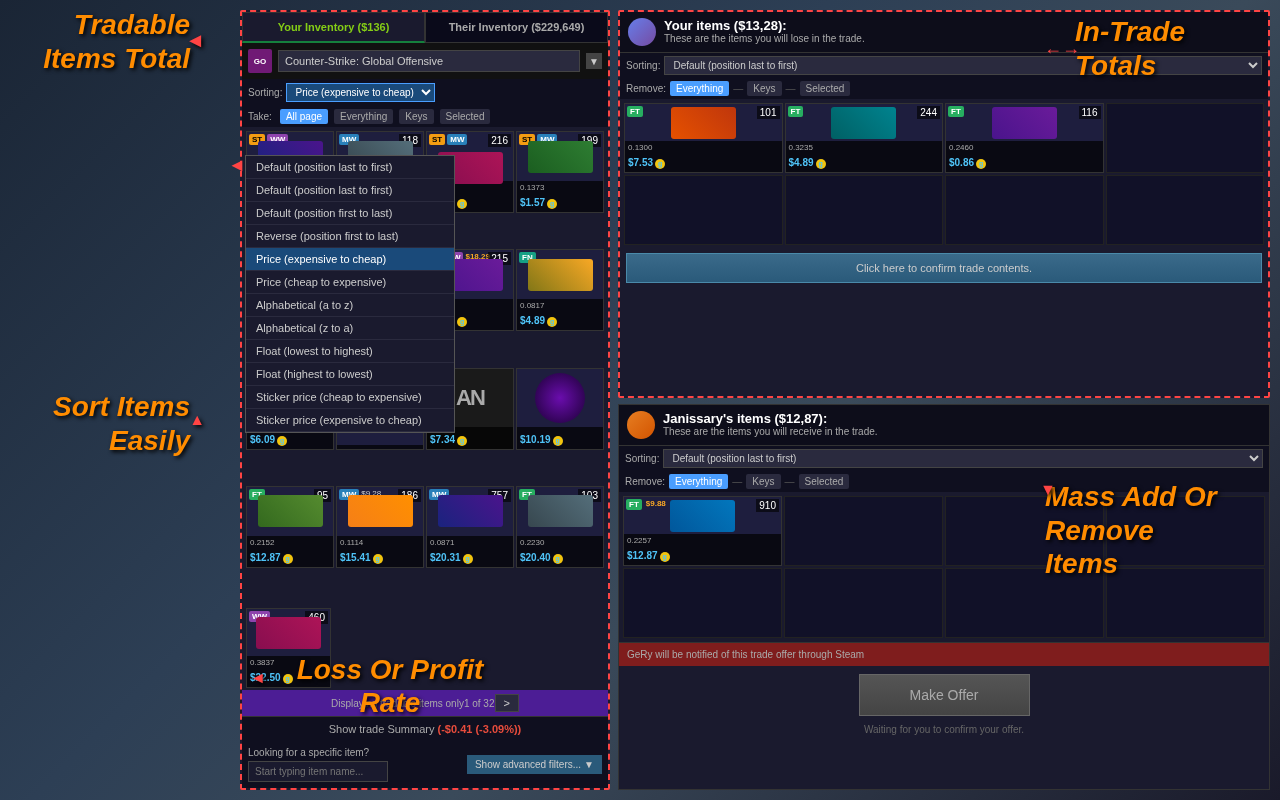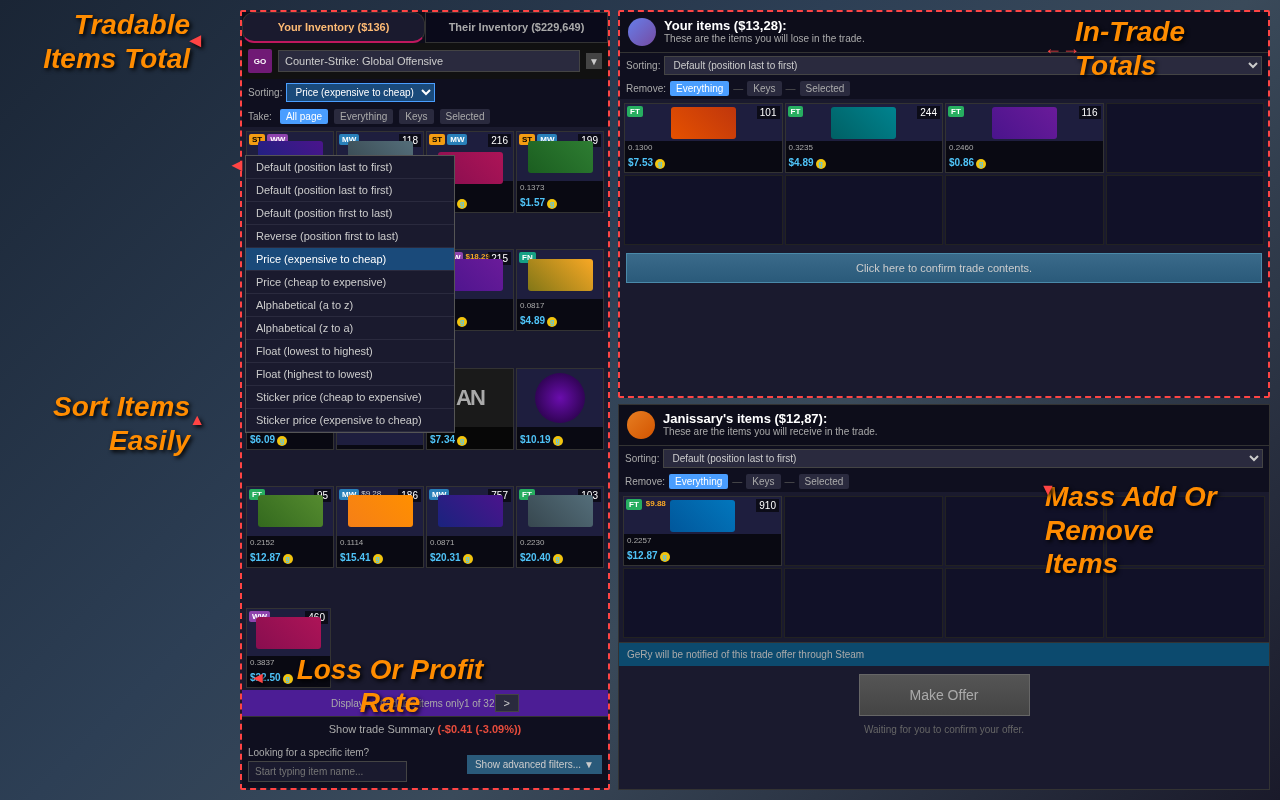--- a/index.html
+++ b/index.html
@@ -57,23 +57,22 @@
     .panel-tab {
       flex: 1;
       padding: 8px 4px;
       text-align: center;
       font-size: 12px;
       cursor: pointer;
       border: 1px solid #333;
     }
     .panel-tab.active {
       background: #1a1a2e;
-      color: #fdba74;
-      border-bottom: 2px solid #be185d;
-      border-radius: 12px;
+      color: #84cc16;
+      border-bottom: 2px solid #15803d;
     }
     .panel-tab.inactive {
       background: #0a0a1a;
       color: #aaa;
     }
     .panel-tab .tab-title { font-weight: bold; font-size: 11px; }
 
     .game-selector {
       display: flex;
       align-items: center;
@@ -249,21 +248,21 @@
       align-items: center;
     }
     .search-label { font-size: 10px; color: #aaa; display: block; margin-bottom: 3px; }
     .search-input {
       flex: 1;
       background: #1a1a2e;
       border: 1px solid #444;
       color: #ccc;
       padding: 4px 6px;
       font-size: 10px;
-      width: 159px;
+      width: 140px;
     }
     .adv-filter-btn {
       background: #2a5a7a;
       color: #ccc;
       border: none;
       padding: 4px 8px;
       font-size: 10px;
       cursor: pointer;
       display: flex; align-items: center; gap: 3px;
     }
@@ -385,21 +384,21 @@
       background: #1a1a2e;
       border: 1px solid #333;
       flex: 1;
       display: flex;
       flex-direction: column;
     }
     .notify-text {
       padding: 6px 8px;
       font-size: 10px;
       color: #aaa;
-      background: #0c4a6e;
+      background: #7f1d1d;
       border-top: 1px solid #333;
     }
     .make-offer-btn {
       margin: 8px auto;
       display: block;
       background: linear-gradient(to bottom, #555, #444);
       color: #aaa;
       border: 1px solid #666;
       padding: 12px 50px;
       font-size: 14px;

